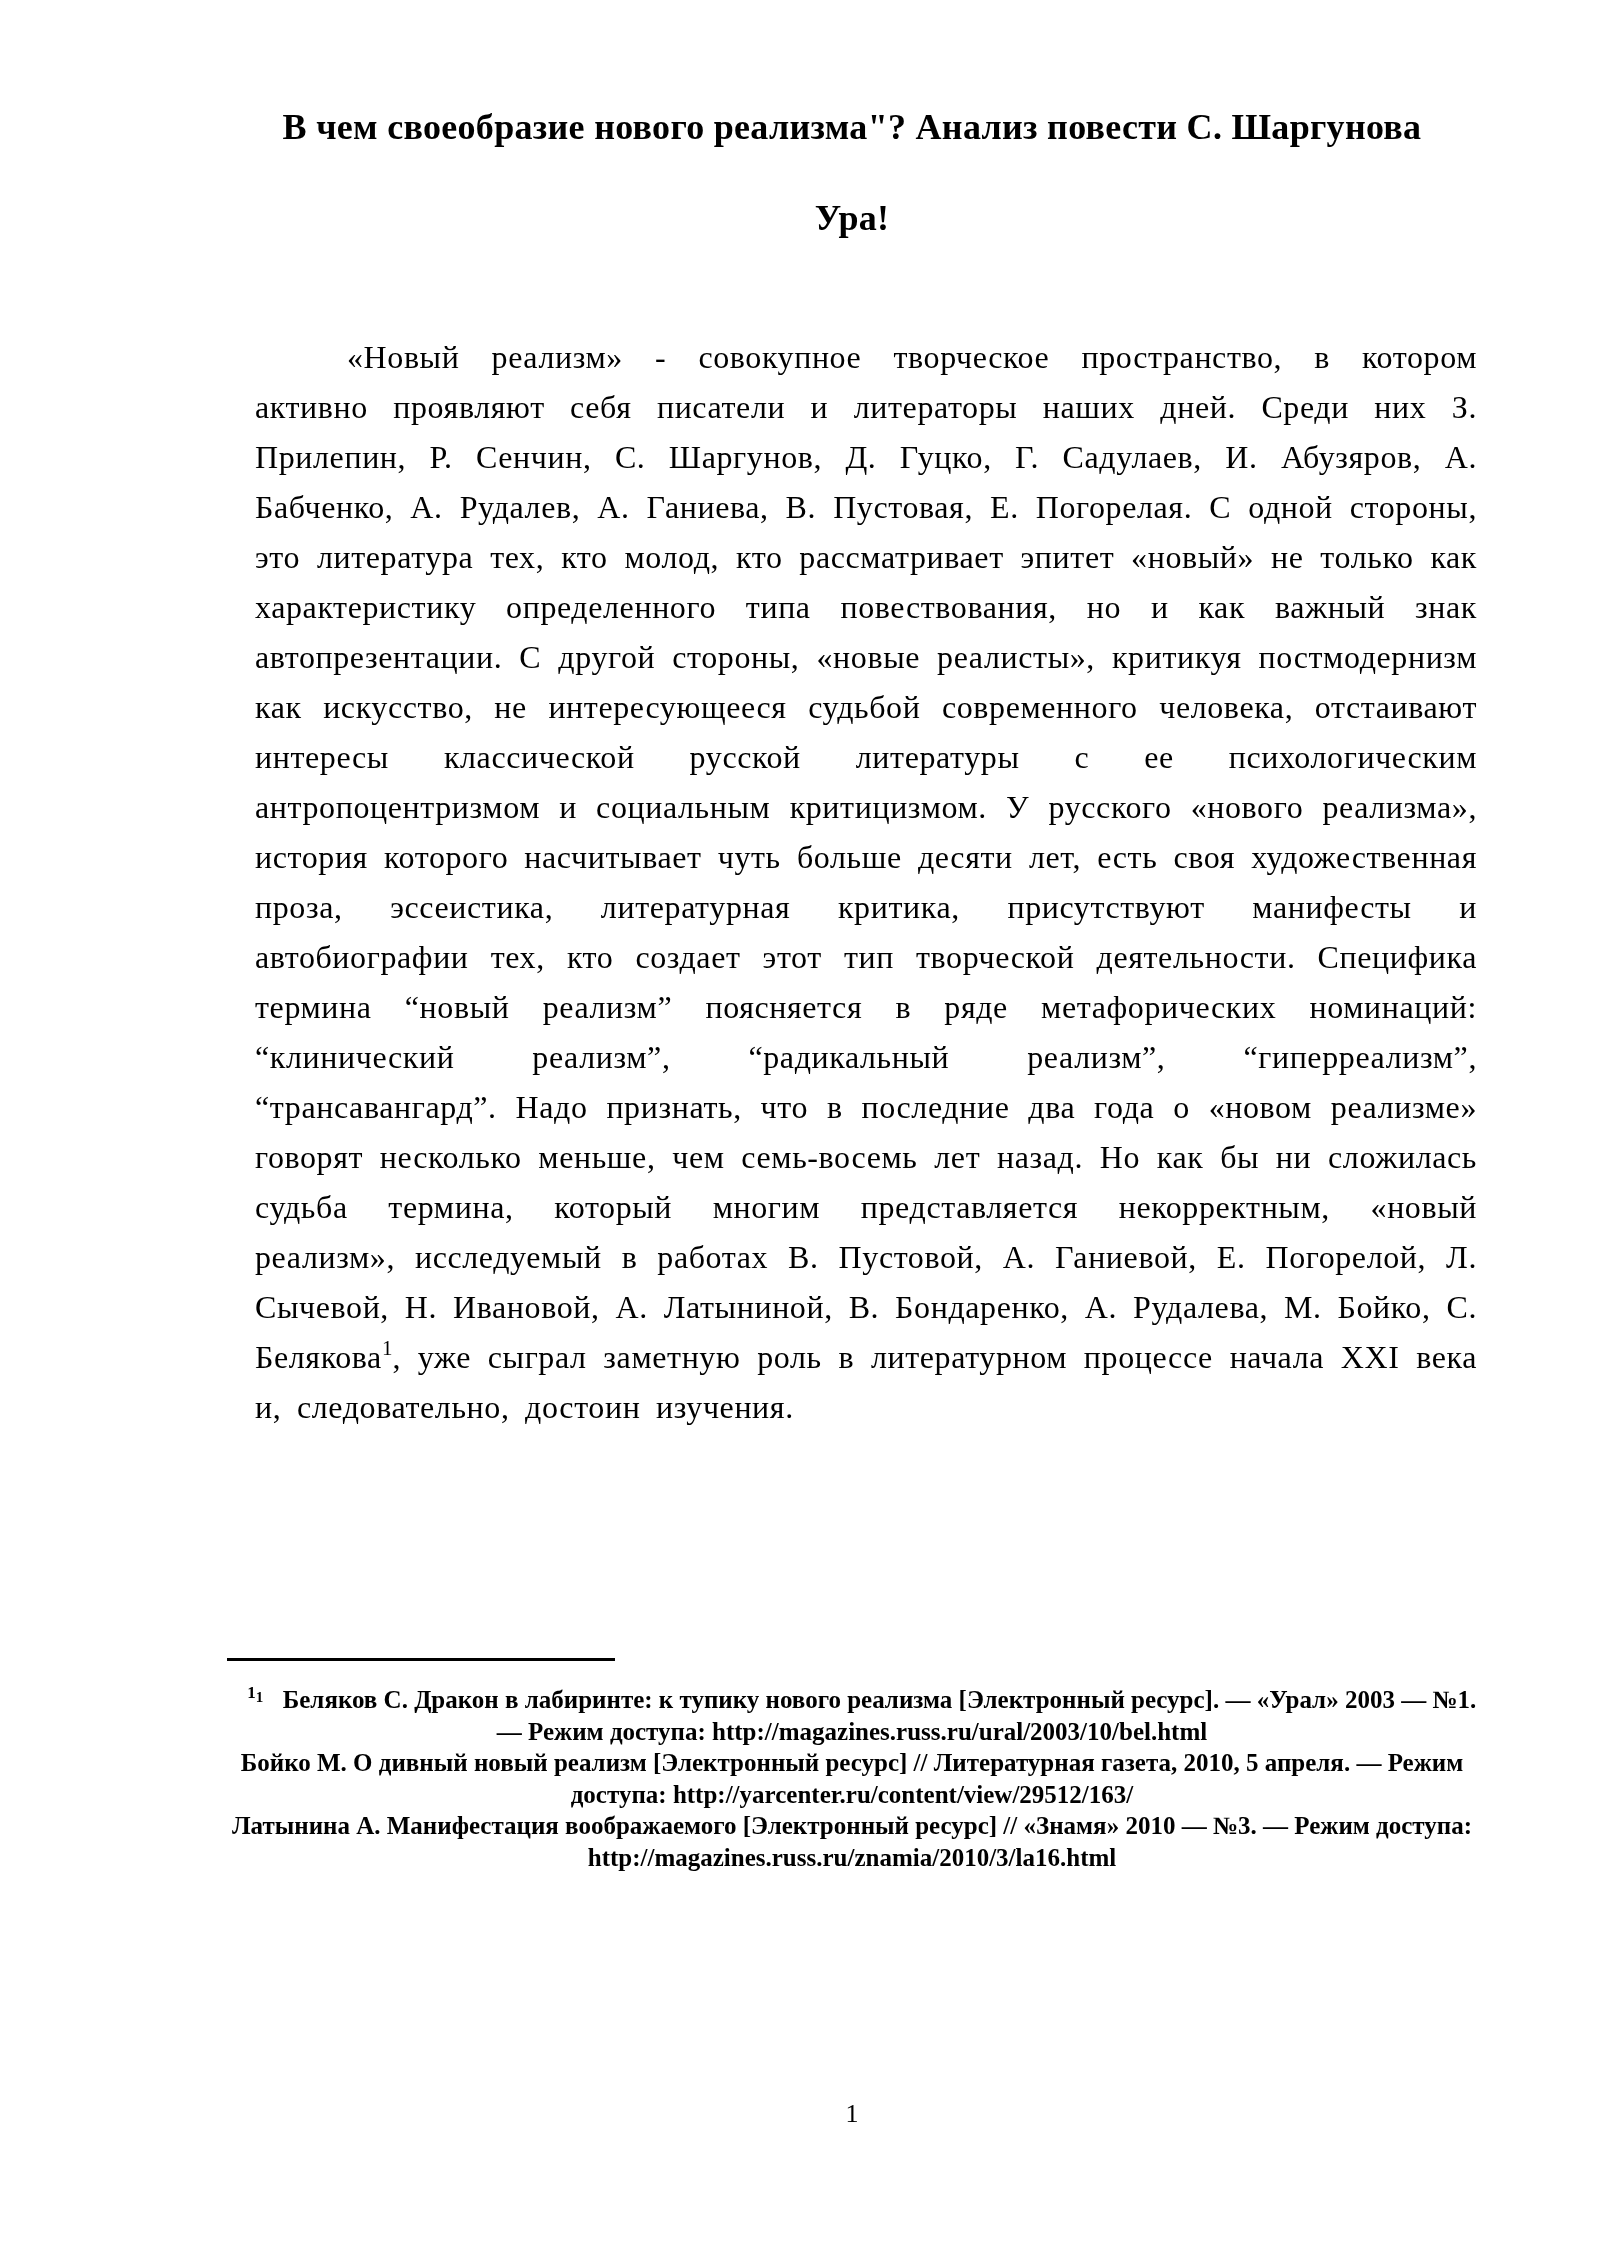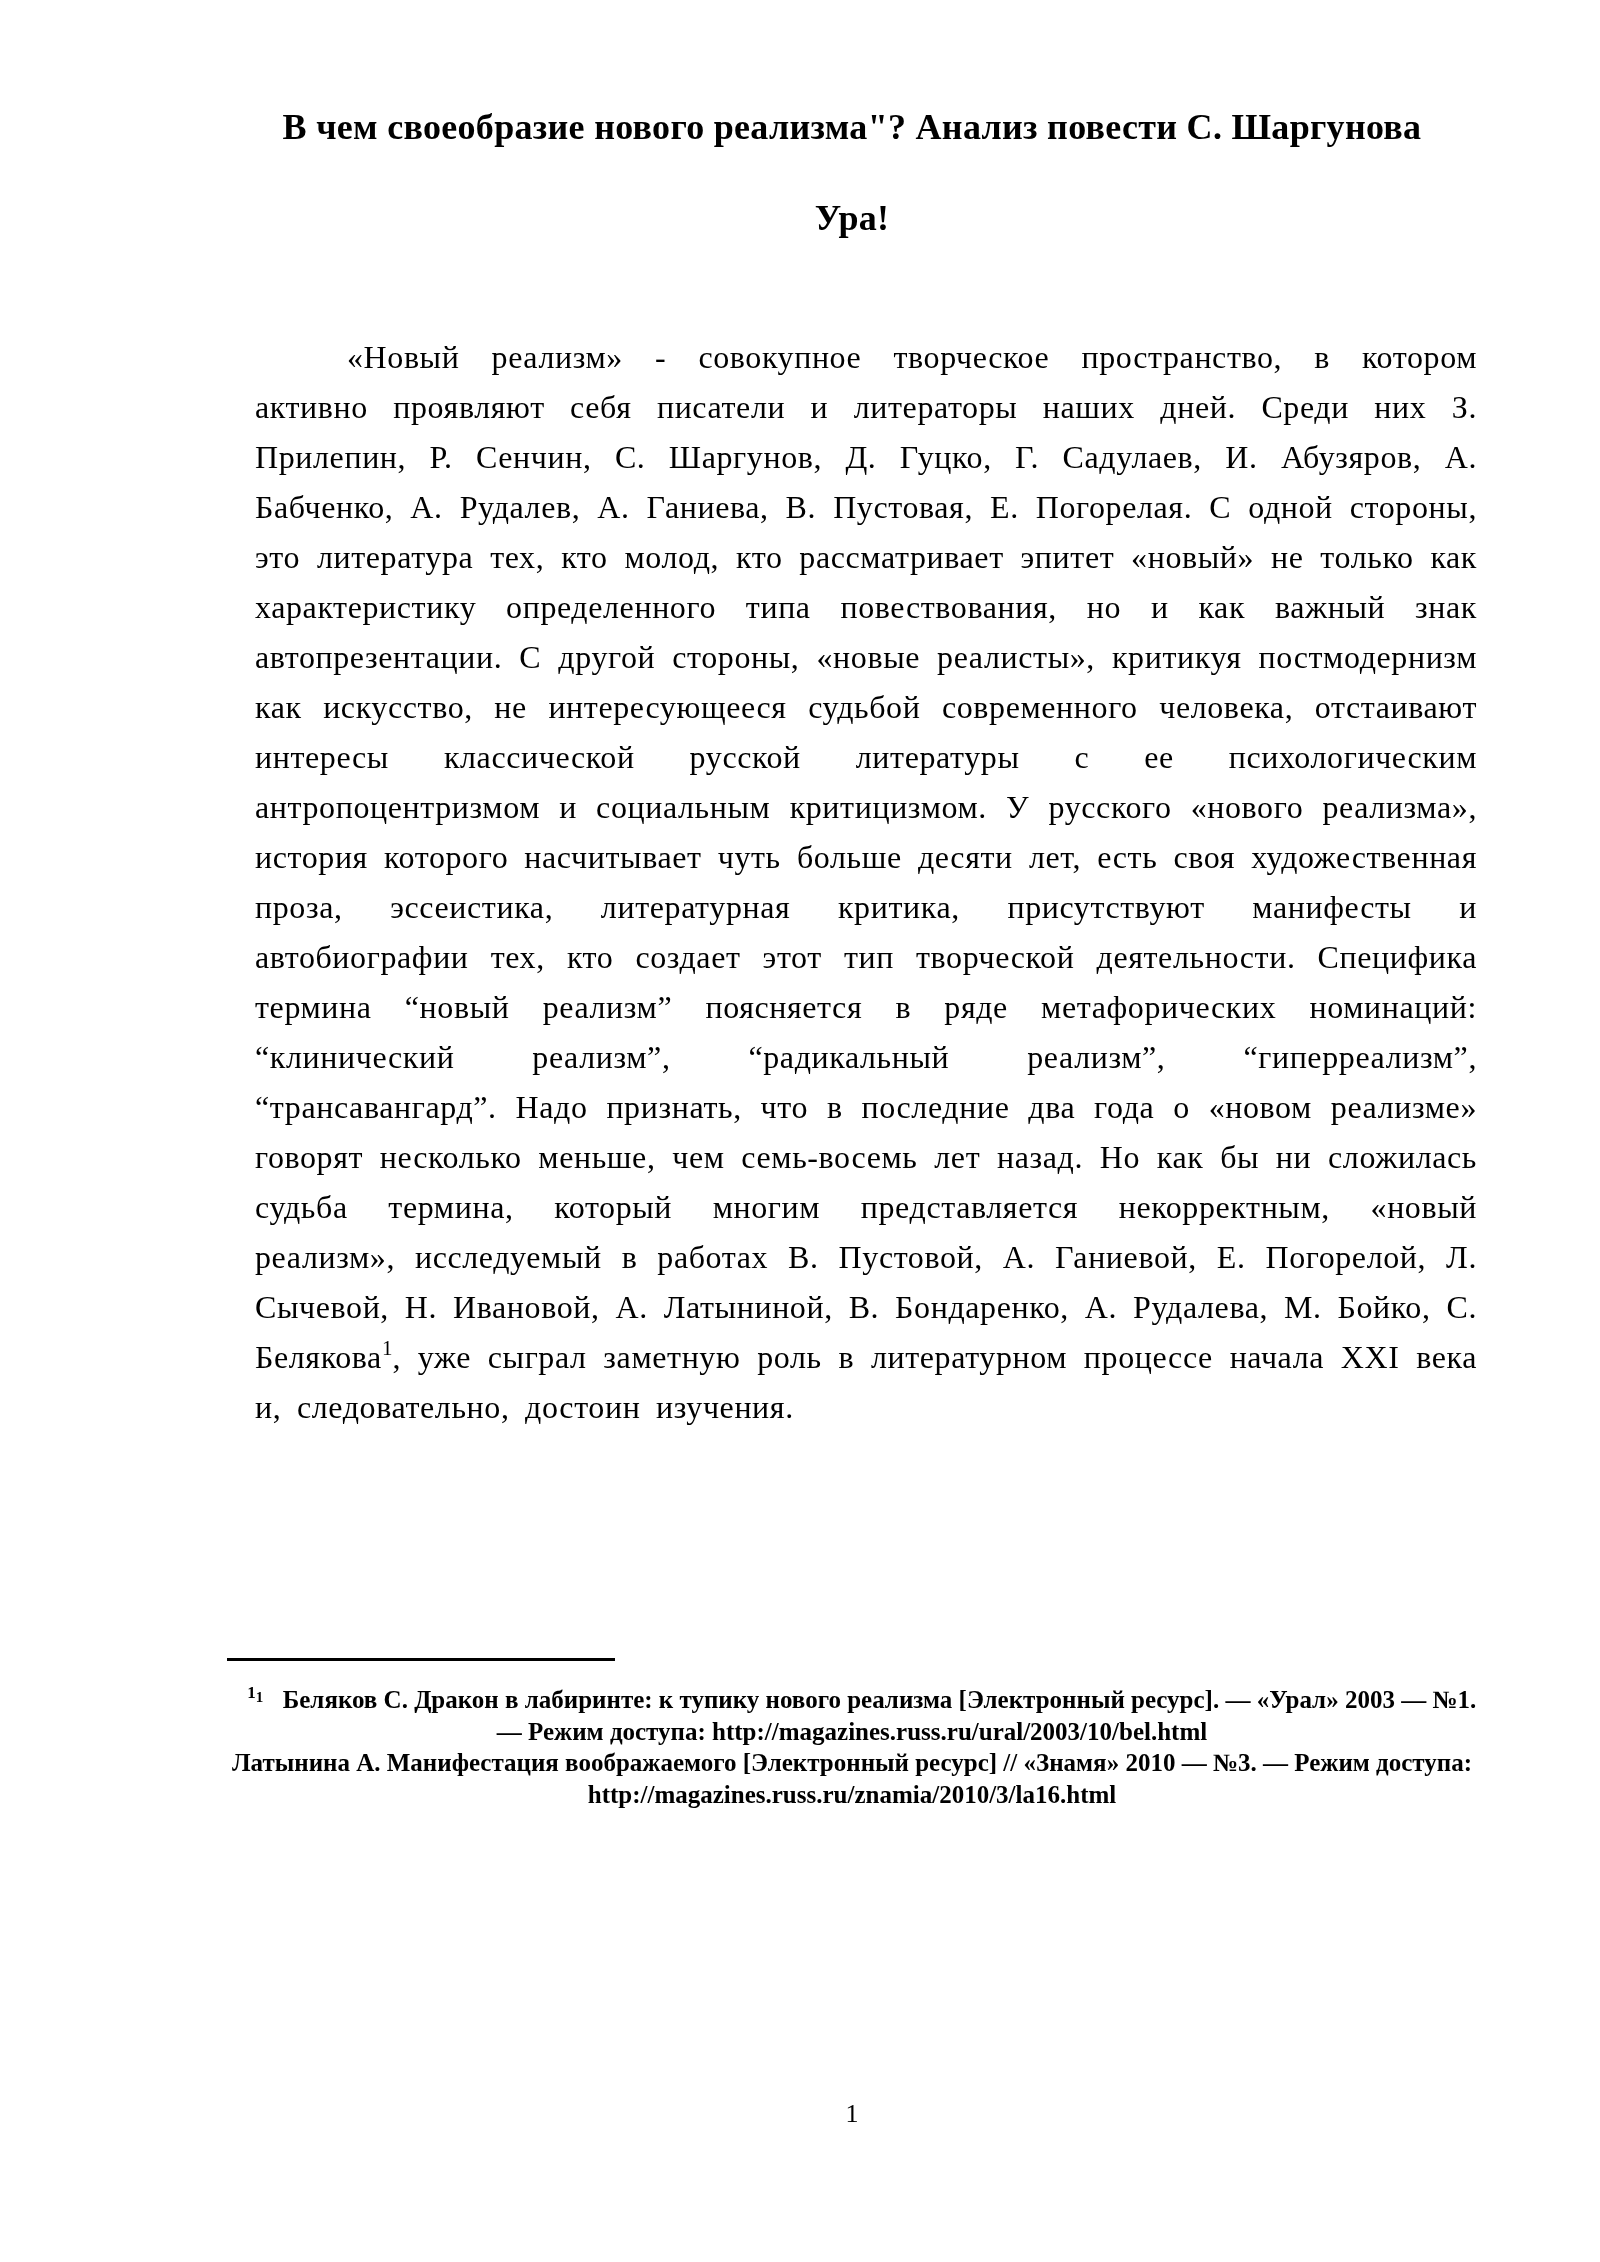--- a/index.html
+++ b/index.html
@@ -94,18 +94,19 @@
     <div class="body-text">
       <p><span>«Новый реализм» - совокупное творческое пространство, в котором активно проявляют себя писатели и литераторы наших дней. Среди них З. Прилепин, Р. Сенчин, С. Шаргунов, Д. Гуцко, Г. Садулаев, И. Абузяров, А. Бабченко, А. Рудалев, А. Ганиева, В. Пустовая, Е. Погорелая. С одной стороны, это литература тех, кто молод, кто рассматривает эпитет «новый» не только как характеристику определенного типа повествования, но и как важный знак автопрезентации. С другой стороны, «новые реалисты», критикуя постмодернизм как искусство, не интересующееся судьбой современного человека, отстаивают интересы классической русской литературы с ее психологическим антропоцентризмом и социальным критицизмом. У русского «нового реализма», история которого насчитывает чуть больше десяти лет, есть своя художественная проза, эссеистика, литературная критика, присутствуют манифесты и автобиографии тех, кто создает этот тип творческой деятельности. Специфика термина “новый реализм” поясняется в ряде метафорических номинаций: “клинический реализм”, “радикальный реализм”, “гиперреализм”, “трансавангард”. Надо признать, что в последние два года о «новом реализме» говорят несколько меньше, чем семь-восемь лет назад. Но как бы ни сложилась судьба термина, который многим представляется некорректным, «новый реализм», исследуемый в работах В. Пустовой, А. Ганиевой, Е. Погорелой, Л. Сычевой, Н. Ивановой, А. Латыниной, В. Бондаренко, А. Рудалева, М. Бойко, С. Белякова</span><sup class="fn-ref">1</sup><span>, уже сыграл заметную роль в литературном процессе начала XXI века и, следовательно, достоин изучения.</span></p>
     </div>
 
   </div>
 
   <div class="footer">
     <div class="fn-sep"></div>
     <div class="footnotes">
       <div class="fn-entry"><span class="fn-marker"><span class="m1">1</span><span class="m2">1</span></span><span>Беляков С.  Дракон в лабиринте: к тупику нового реализма [Электронный ресурс]. — «Урал» 2003 — №1. — Режим доступа: http://magazines.russ.ru/ural/2003/10/bel.html</span></div>
+      <div class="fn-entry"><span>Бойко М.  О дивный новый реализм [Электронный ресурс] // Литературная газета, 2010, 5 апреля.  — Режим доступа: http://yarcenter.ru/content/view/29512/163/</span></div>
       <div class="fn-entry"><span>Латынина А. Манифестация воображаемого [Электронный ресурс] // «Знамя» 2010 — №3. — Режим доступа:  http://magazines.russ.ru/znamia/2010/3/la16.html</span></div>
     </div>
   </div>
 
   <div class="page-number">1</div>
 </div>
 
 </body></html>

